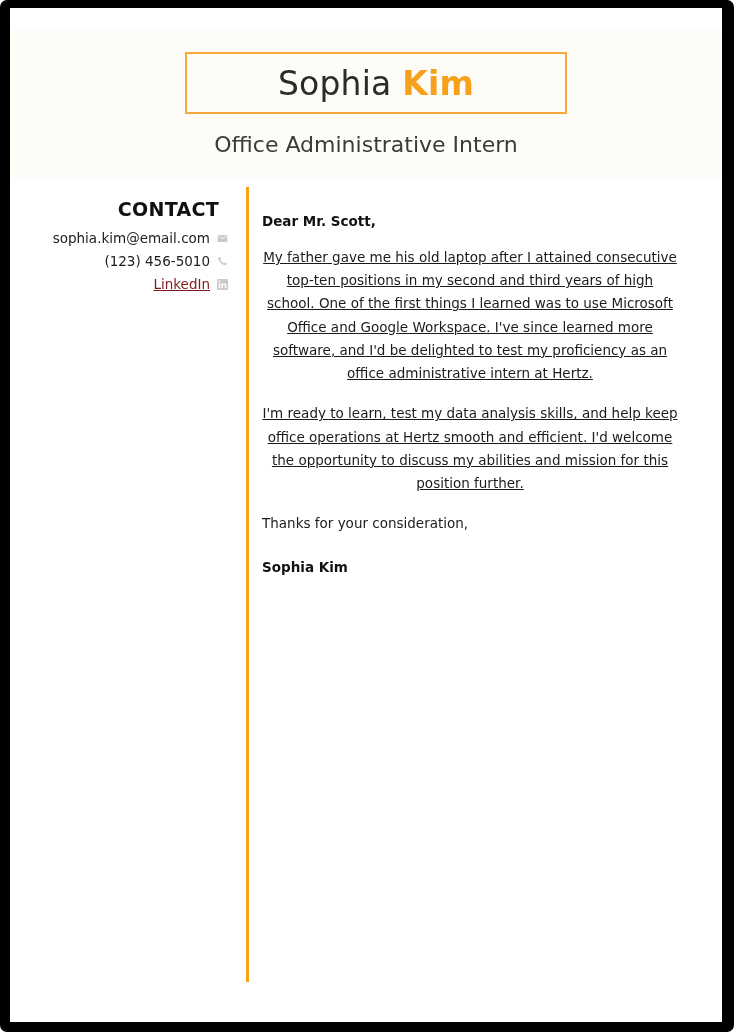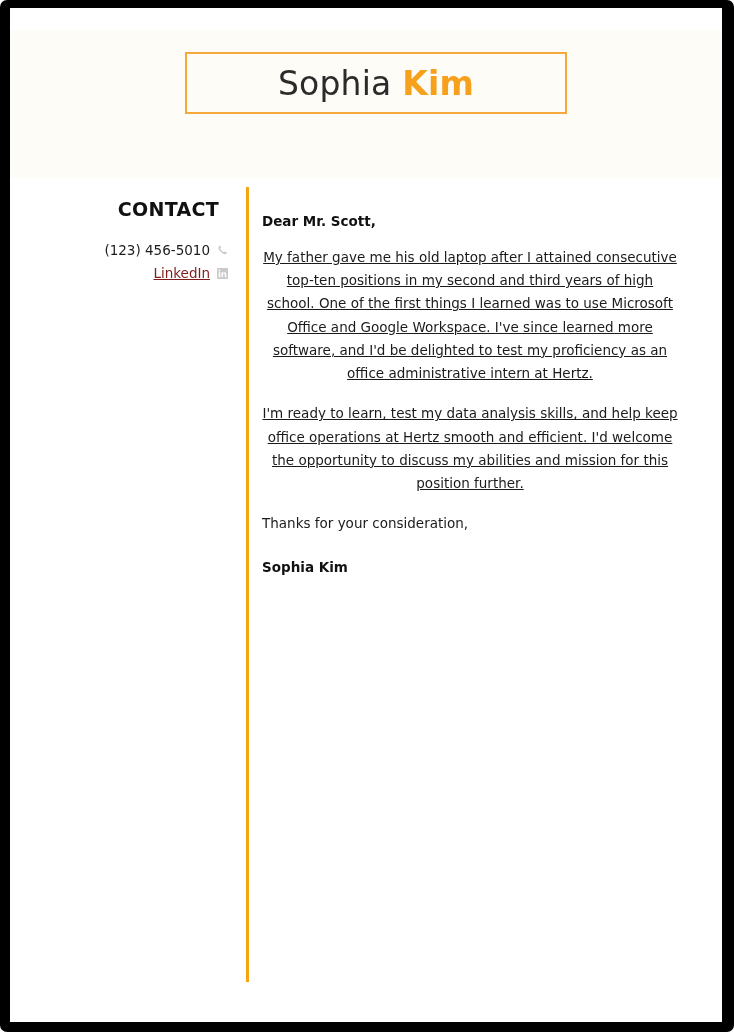--- a/index.html
+++ b/index.html
@@ -94,21 +94,21 @@
     left: 24px;
     top: 190px;
     width: 194px;
   }
   .contact-heading {
     text-align: right;
     font-size: 19px;
     font-weight: bold;
     color: #111111;
     letter-spacing: 0.3px;
-    margin-bottom: 20px;
+    margin-bottom: 8px;
     padding-right: 9px;
   }
   .contact-row {
     display: flex;
     align-items: center;
     justify-content: flex-end;
     margin-bottom: 3px;
     height: 20px;
   }
   .contact-text {
@@ -174,26 +174,36 @@
 
 <div class="page-frame">
   <div class="page">
 
     <div class="header-band"></div>
 
     <div class="name-box">
       <div class="name-text"><span class="name-first">Sophia </span><span class="name-last">Kim</span></div>
     </div>
 
+    <div class="job-title">Office Administrative Intern</div>
 
     <div class="divider"></div>
 
     <div class="sidebar">
       <div class="contact-heading">CONTACT</div>
 
+      <div class="contact-row">
+        <span class="contact-text">sophia.kim@email.com</span>
+        <span class="contact-icon">
+          <svg viewBox="0 0 16 16" width="11" height="11" fill="#c9c9c9">
+            <path d="M1 3h14v10H1z" fill="#c9c9c9"></path>
+            <path d="M1.6 3.9l6.4 4.6 6.4-4.6" fill="none" stroke="#ffffff" stroke-width="1.3"></path>
+          </svg>
+        </span>
+      </div>
 
       <div class="contact-row">
         <span class="contact-text">(123) 456-5010</span>
         <span class="contact-icon">
           <svg viewBox="0 0 16 16" width="11" height="11">
             <path d="M4.2 1.2c.6 0 1.3 1.4 1.5 2 .2.7-.7 1-.9 1.5-.2.5 1 2.6 2.1 3.7 1.1 1.1 3.2 2.3 3.7 2.1.5-.2.8-1.1 1.5-.9.6.2 2 .9 2 1.5 0 .9-1.6 2.2-2.6 2.2C8.2 13.3 2.7 7.8 2 4.4 1.8 3.2 3.3 1.2 4.2 1.2z" fill="#c9c9c9"></path>
           </svg>
         </span>
       </div>
 

